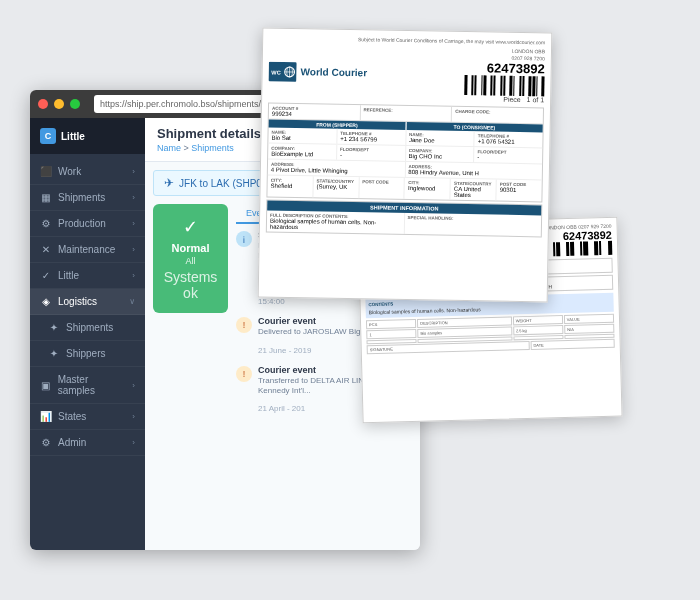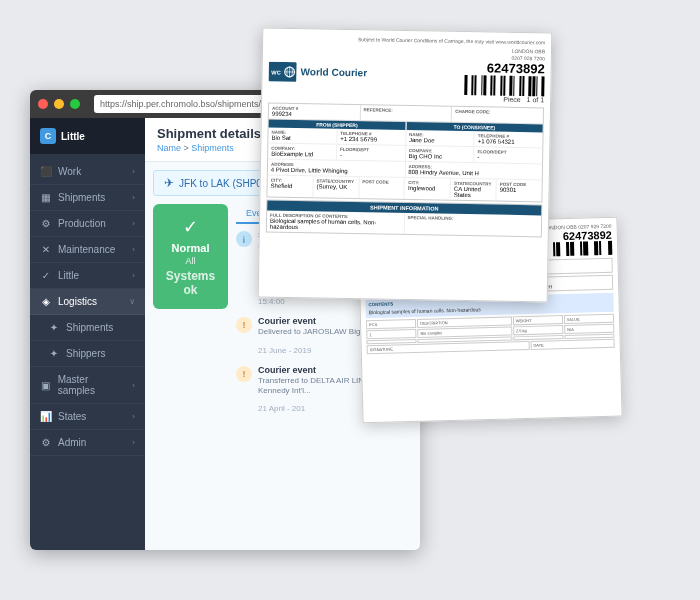--- a/index.html
+++ b/index.html
@@ -203,24 +203,23 @@
       font-weight: bold;
     }
 
     .status-sublabel {
       font-size: 9px;
       opacity: 0.85;
       margin-top: 2px;
     }
 
     .status-count {
-      font-size: 12px;
+      font-size: 14px;
       margin-top: 3px;
       opacity: 0.8;
-      font-weight: bold;
     }
 
     
     .events-panel {
       flex: 1;
       overflow: hidden;
     }
 
     .panel-tabs {
       display: flex;

